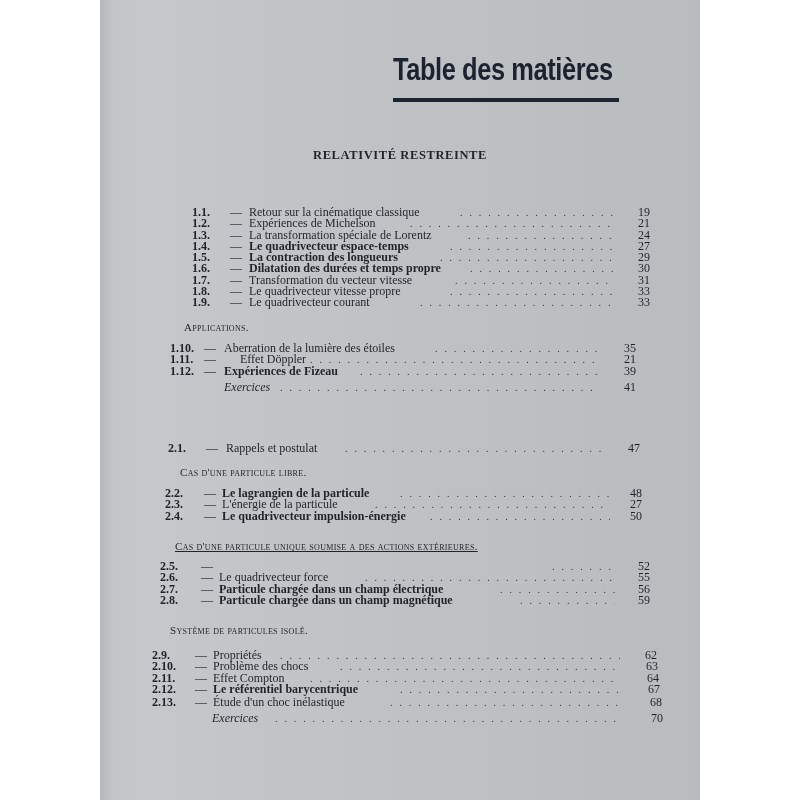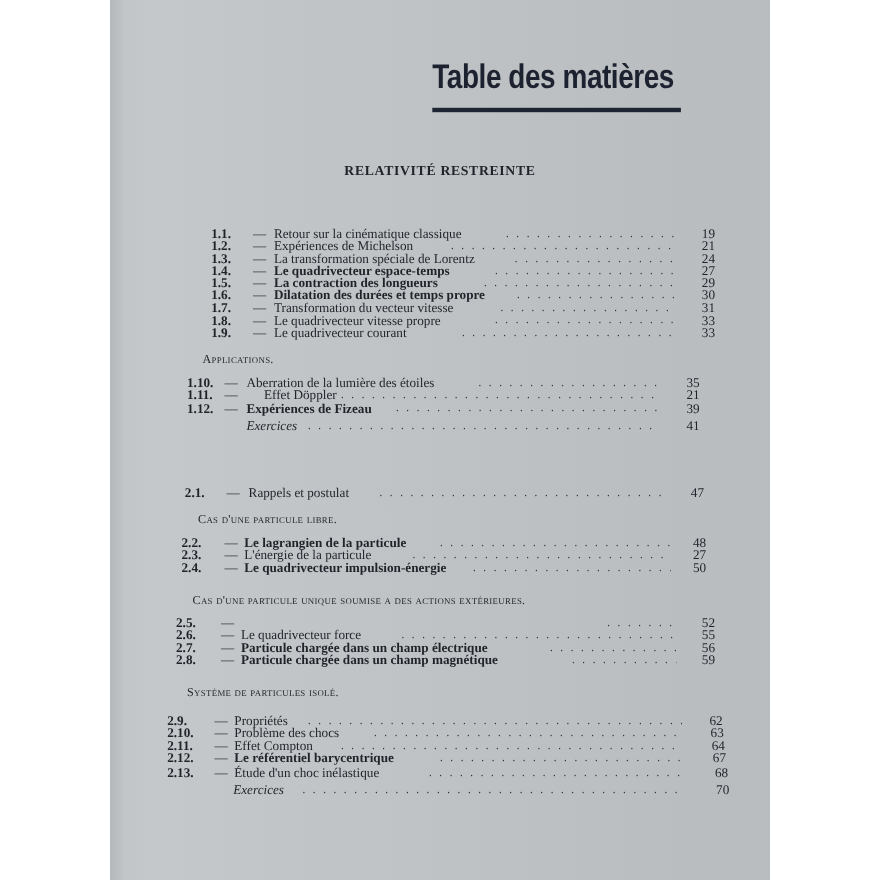--- a/index.html
+++ b/index.html
@@ -184,21 +184,21 @@
     </div>
     <div class="row">
       <span class="num" style="left:65px">2.4.</span>
       <span class="dash" style="left:104px">—</span>
       <span class="text bold" style="left:122px">Le quadrivecteur impulsion-énergie</span>
       <span class="dots" style="left:330px; width:180px">. . . . . . . . . . . . . . . . . . . . . . . . . . . . . . . . . . . . . . . . . . . . . . . . . . . . . . . . . . . . . . . .</span>
       <span class="page-no" style="left:512px">50</span>
     </div>
   </div>
 
-  <div class="sub" style="left:75px; top:540px;">Cas d'une particule unique soumise a des actions extérieures.</div>
+  <div class="sub" style="left:75px; top:540px;text-decoration:underline;">Cas d'une particule unique soumise a des actions extérieures.</div>
 
   <div class="toc-group" style="top:561px;">
     <div class="row">
       <span class="num" style="left:60px">2.5.</span>
       <span class="dash" style="left:101px">—</span>
       <span class="dots" style="left:452px; width:60px">. . . . . . . . . . . . . . . . . . . . . . . . . . . . . . . . . . . . . . . . . . . . . . . . . . . . . . . . . . . . . . . .</span>
       <span class="page-no" style="left:520px">52</span>
     </div>
     <div class="row">
       <span class="num" style="left:60px">2.6.</span>

